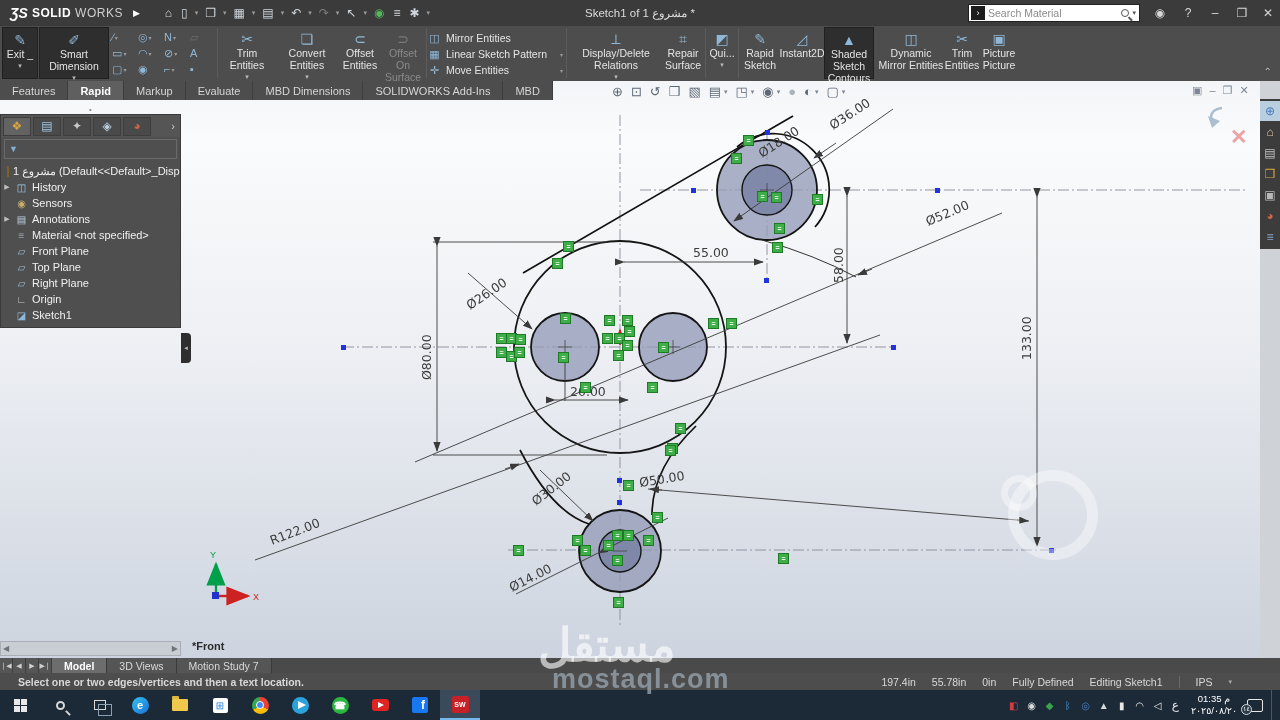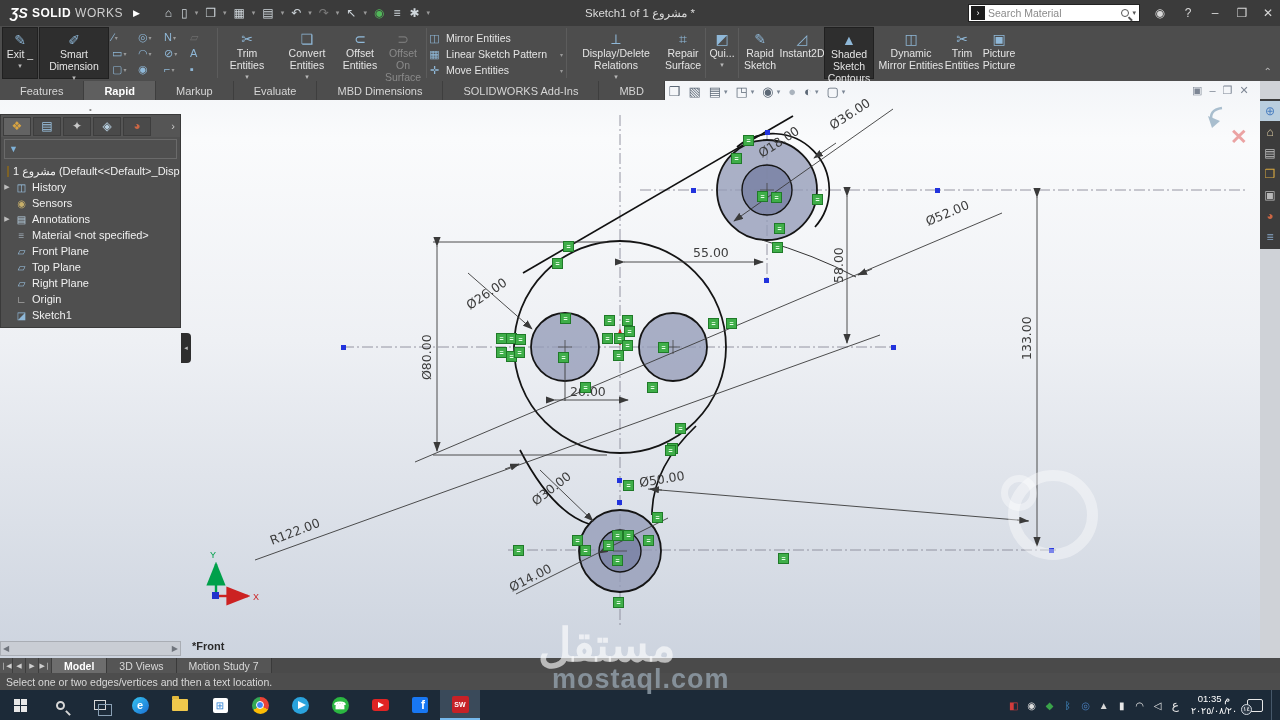--- a/index.html
+++ b/index.html
@@ -52,21 +52,21 @@
   .grid3 .cell .caret { font-size:6px; color:#9a9a9a; }
   .grid3 .cell.gray { color:#6d6d6d; }
   .stack { position:absolute; left:428px; top:4px; width:135px; }
   .stack .row { display:flex; align-items:center; gap:5px; height:16px; color:#e4e4e4; font-size:10.5px; }
   .stack .row .ic { color:#8fb8d8; font-size:11px; width:13px; text-align:center; }
   .stack .row .caret { font-size:6px; color:#9a9a9a; margin-left:auto; }
   #ribbon-collapse { position:absolute; right:8px; bottom:4px; color:#bdbdbd; font-size:10px; }
 
   
   #tabstrip { position:absolute; left:0; top:81px; height:19px; display:flex; z-index:7; }
-  .cmdtab { height:19px; padding:0 20px; display:flex; align-items:center; background:#4d4d4d;
+  .cmdtab { height:19px; padding:0 12px; display:flex; align-items:center; background:#4d4d4d;
             color:#d6d6d6; font-size:11px; border-right:1px solid #3e3e3e; }
   .cmdtab.active { background:#5f5f5f; color:#fff; font-weight:bold; }
 
   
   #main { position:absolute; left:0; top:81px; width:1280px; height:577px;
           background:linear-gradient(180deg,#f3f5f8 0%,#fafbfc 10%,#eef0f4 45%,#cdd4df 100%); }
   #sketch-svg { position:absolute; left:0; top:0; z-index:1; }
   #marker-layer { position:absolute; left:0; top:0; width:1280px; height:577px; z-index:2; }
   .green-marker { position:absolute; width:11px; height:11px; background:#3fae49;
                   border:1px solid #1f7a28; color:#eaffea; font-size:7px; line-height:9px;
@@ -120,21 +120,21 @@
               display:flex; align-items:stretch; z-index:8; }
   .navbtn { width:13px; display:flex; align-items:center; justify-content:center; font-size:7px;
             color:#cfcfcf; background:#565656; border-right:1px solid #3e3e3e; }
   .mtab { padding:0 12px; display:flex; align-items:center; font-size:10.5px; color:#d8d8d8;
           background:#555; border-right:1px solid #3a3a3a; }
   .mtab.active { background:#6d6d6d; color:#fff; font-weight:bold; }
 
   
   #statusbar { position:absolute; left:0; top:673px; width:1280px; height:17px; background:#4d4d4d;
                display:flex; align-items:center; font-size:10.5px; color:#d8d8d8; z-index:8; }
-  #statusbar .msg { margin-left:6px; }
+  #statusbar .msg { margin-left:18px;font-weight:bold; }
   #statusbar .right { margin-left:auto; display:flex; align-items:center; gap:16px; margin-right:48px; }
   #statusbar .sep { width:1px; height:12px; background:#6a6a6a; }
   #statusbar .caret { font-size:7px; color:#aaa; }
 
   
   #taskbar { position:absolute; left:0; top:690px; width:1280px; height:30px; background:#1c2a38;
              display:flex; align-items:center; z-index:9; }
   .tb-item { width:40px; height:30px; display:flex; align-items:center; justify-content:center; }
   .tb-item.active-app { background:#3a4a5a; border-bottom:2px solid #76b9ed; }
   .win-grid { width:13px; height:13px; display:grid; grid-template-columns:6px 6px; grid-template-rows:6px 6px; gap:1px; }
@@ -692,20 +692,30 @@
   <div class="navbtn">◀</div>
   <div class="navbtn">▶</div>
   <div class="navbtn">▶❘</div>
   <div class="mtab active">Model</div>
   <div class="mtab">3D Views</div>
   <div class="mtab">Motion Study 7</div>
 </div>
 
 <div id="statusbar">
   <span class="msg">Select one or two edges/vertices and then a text location.</span>
+  <span class="right">
+    <span>197.4in</span>
+    <span>55.78in</span>
+    <span>0in</span>
+    <span>Fully Defined</span>
+    <span>Editing Sketch1</span>
+    <span class="sep"></span>
+    <span>IPS</span>
+    <span class="caret">▾</span>
+  </span>
 </div>
 
 <div id="taskbar">
   <div class="tb-item">
       <span class="win-grid">
         <span></span>
         <span></span>
         <span></span>
         <span></span>
       </span>

